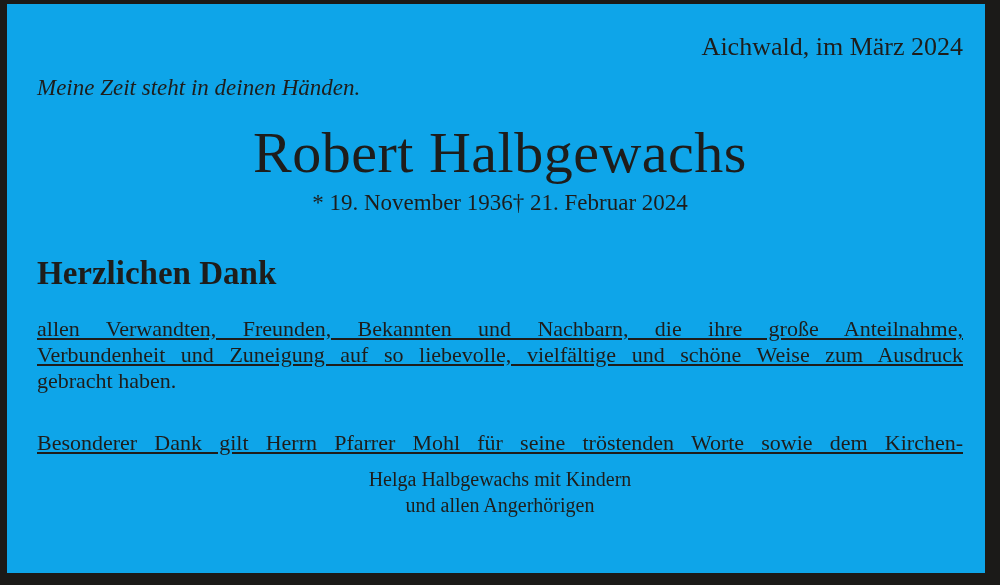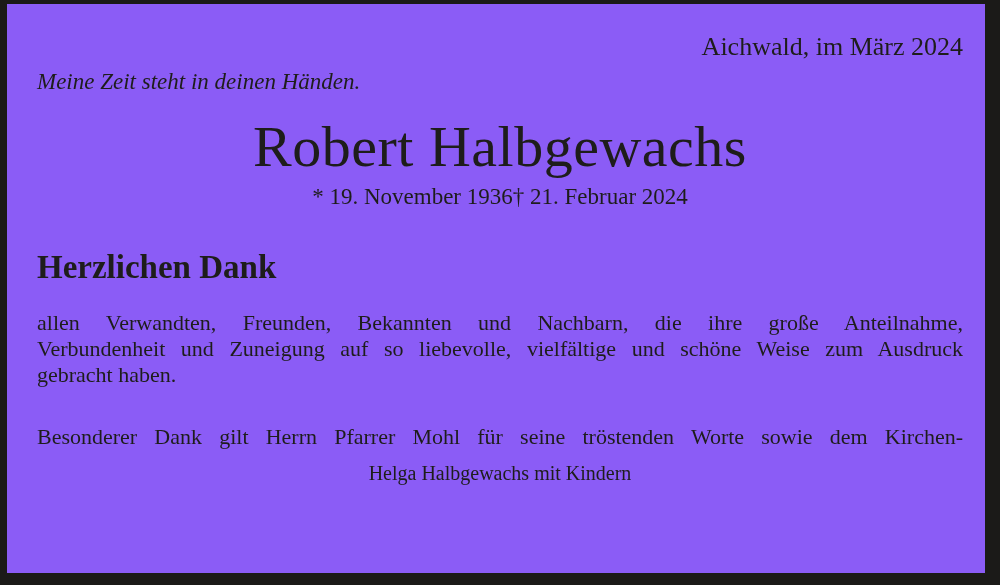--- a/index.html
+++ b/index.html
@@ -10,32 +10,32 @@
   }
   .page {
     position: relative;
     width: 1000px; height: 585px;
     background: #1b1a18; 
     overflow: hidden;
   }
   .sheet {
     position: absolute;
     top: 4px; left: 7px; right: 15px; bottom: 12px;
-    background: #8b5cf6;
+    background: #0ea5e9;
     color: #1e1d1b;
     padding: 28px 22px 0 30px;
     box-sizing: border-box;
   }
   .dateline {
     text-align: right;
     font-size: 26px;
     line-height: 30px;
   }
   .motto {
-    margin-top: 7px;
+    margin-top: 13px;
     font-style: italic;
     font-size: 23px;
     line-height: 26px;
   }
   .deceased-name {
     margin-top: 23px;
     text-align: center;
     font-size: 58px;
     line-height: 58px;
     font-weight: normal;
@@ -56,20 +56,21 @@
   }
   .para {
     margin-top: 25px;
     font-size: 22px;
     line-height: 26px;
   }
   .para + .para { margin-top: 36px; }
   .line-just {
     text-align: justify;
     text-align-last: justify;
+    text-decoration: underline;
   }
   .signature {
     margin-top: 10px;
     text-align: center;
     font-size: 20px;
     line-height: 26px;
   }
 </style>
 </head>
 <body>
@@ -95,16 +96,17 @@
       <div class="line-just">Verbundenheit und Zuneigung auf so liebevolle, vielfältige und schöne Weise zum Ausdruck</div>
       <div>gebracht haben.</div>
     </div>
 
     <div class="para">
       <div class="line-just">Besonderer Dank gilt Herrn Pfarrer Mohl für seine tröstenden Worte sowie dem Kirchen-</div>
     </div>
 
     <div class="signature">
       <div>Helga Halbgewachs mit Kindern</div>
+      <div>und allen Angerhörigen</div>
     </div>
 
   </div>
 </div>
 
 </body></html>

